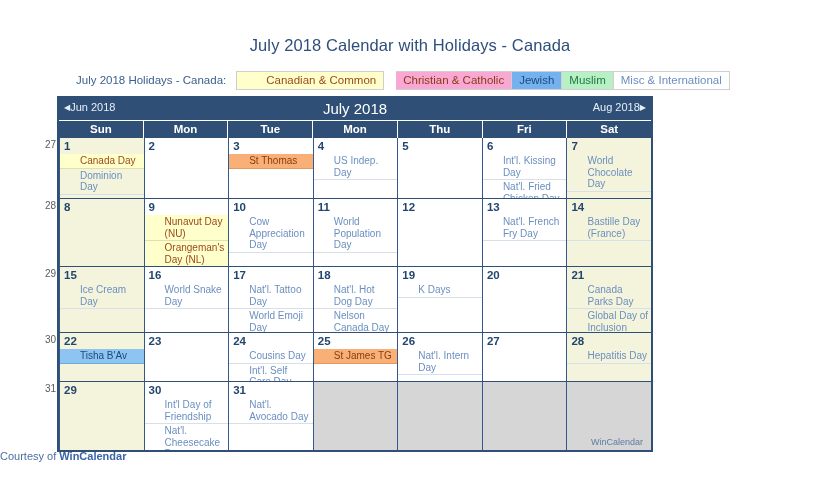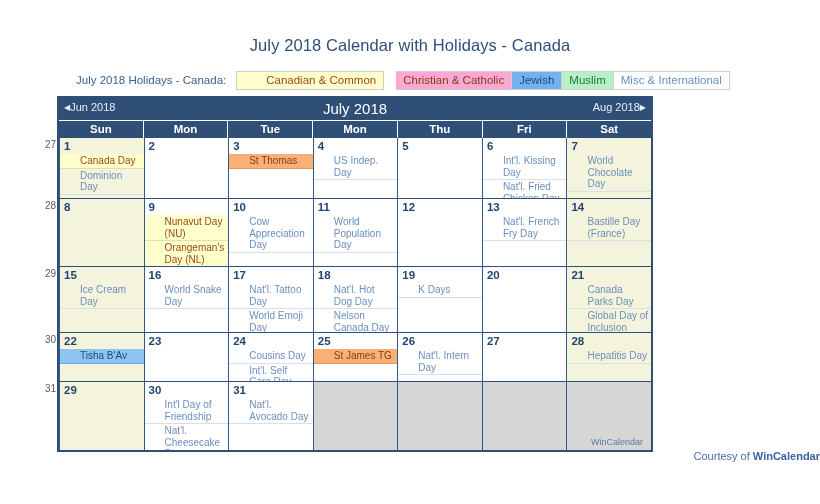--- a/index.html
+++ b/index.html
@@ -184,21 +184,21 @@
     font-size: 9px;
     color: #5c7ba6;
   }
 
   
   #footer {
     position: absolute;
     left: 0;
     top: 450px;
     width: 820px;
-    text-align: right;
+    text-align: left;
     font-size: 11px;
     color: #4a6fa5;
   }
   #footer b { color: #3a63a8; }
 </style>
 </head>
 <body>
 
 <div id="page">
 

